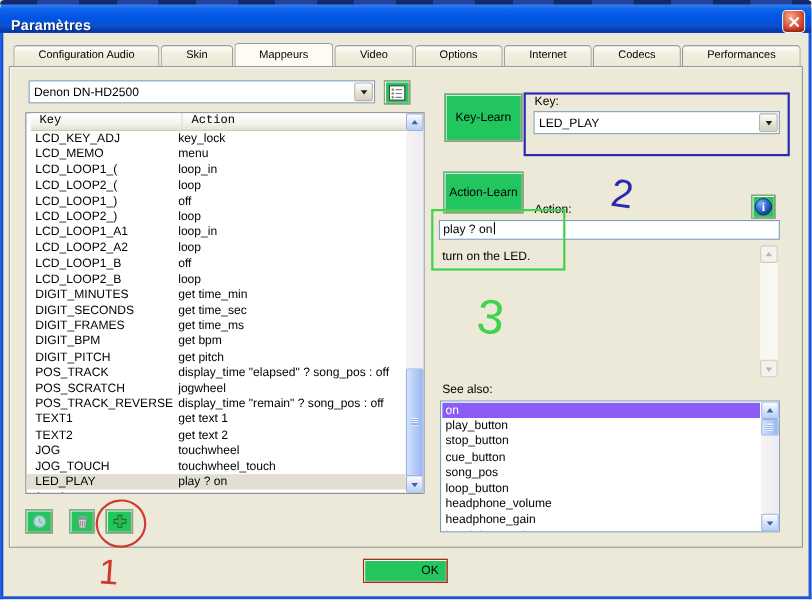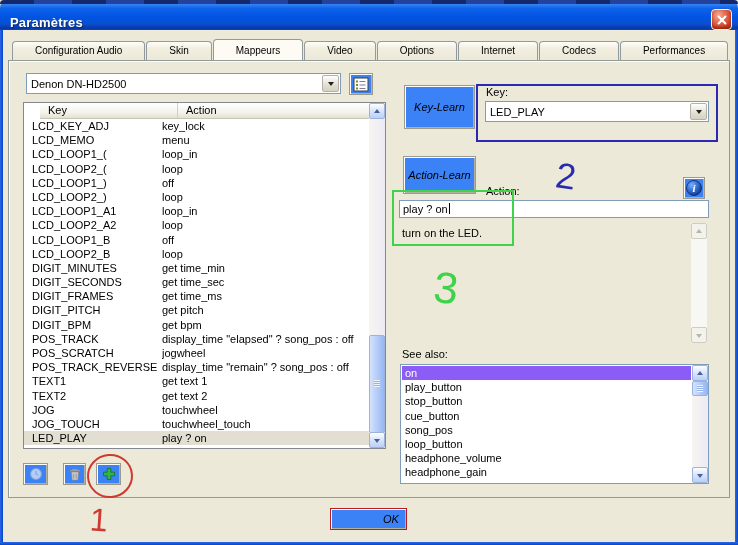--- a/index.html
+++ b/index.html
@@ -38,42 +38,42 @@
   .tab { height:19px; line-height:18px; padding:0 22px; font-size:10px; white-space:nowrap;
     background:linear-gradient(180deg,#fffef8 0%,#f2efe1 35%,#ece9d8 100%);
     border:1px solid #919b9c; border-bottom:none; border-radius:4px 4px 0 0; }
   .tab.sel { height:22px; line-height:21px; background:#fdfbf4; position:relative;
     z-index:3; margin-bottom:-1px; font-size:10px; }
 
   .page { position:absolute; top:30px; left:8px; width:722px; height:438px;
     background:#ece9d8; border:1px solid #919b9c; box-shadow:inset 1px 1px 0 #fcfbf4; z-index:2; }
 
   
-  .xp-btn { background:#3b82f6; border:1px solid #9d9a8b;
+  .xp-btn { background:#22c55e; border:1px solid #9d9a8b;
     box-shadow:inset 1px 1px 0 #fffef8, inset -1px -1px 0 #b3b09f;
     display:flex; align-items:center; justify-content:center;
-    font-family:"Liberation Sans",sans-serif; font-size:11px; color:#000; cursor:default;font-style:italic; }
+    font-family:"Liberation Sans",sans-serif; font-size:11px; color:#000; cursor:default; }
 
   
   .combo { position:absolute; border:1px solid #7f9db9; background:#fff;
     display:flex; align-items:center; }
   .combo-val { flex:1; padding-left:4px; white-space:nowrap; overflow:hidden; }
   .combo-btn { width:17px; align-self:stretch; margin:1px;
     background:linear-gradient(180deg,#fefefe,#e3e0d2 60%,#d6d2c2);
     border:1px solid #b5b2a4; border-radius:2px;
     display:flex; align-items:center; justify-content:center; }
   .tri-dd { width:0; height:0; border:3.5px solid transparent; border-top:4.5px solid #21201c; margin-top:4px; }
 
   .mapper-combo { left:17px; top:12px; width:315px; height:21px;gap:40px; }
   .list-btn { position:absolute; left:340px; top:12px; width:24px; height:22px; }
 
   
   .grid { position:absolute; left:14px; top:41px; width:363px; height:347px;
     border:1px solid #828790; background:#fff; }
-  .ghead { position:absolute; top:0; left:16px; right:16px; height:16px; display:flex; z-index:2; }
+  .ghead { position:absolute; top:0; left:4px; right:16px; height:16px; display:flex; z-index:2;font-family:Liberation Mono, monospace; }
   .hcell { background:linear-gradient(180deg,#ffffff,#f3f2ea 65%,#e4e1d2);
     border-right:1px solid #d4d0c3; border-bottom:1px solid #c8c5b6;
     padding-left:8px; line-height:15px; }
   .hcell.khead { width:138px; }
   .hcell.ahead { flex:1; border-right:none; }
   .gbody { position:absolute; top:16px; left:0; right:16px; bottom:0; overflow:hidden; }
   .grow { display:flex; height:14.2px; line-height:14.2px; white-space:nowrap; }
   .grow.sel { background:#e2dfd2; }
   .gcell.k { width:138px; padding-left:8px; overflow:hidden; }
   .gcell.a { flex:1; overflow:hidden; }
@@ -264,27 +264,27 @@
                 <span class="gcell k">DIGIT_SECONDS</span>
                 <span class="gcell a">get time_sec</span>
               </div>
 
               <div class="grow">
                 <span class="gcell k">DIGIT_FRAMES</span>
                 <span class="gcell a">get time_ms</span>
               </div>
 
               <div class="grow">
+                <span class="gcell k">DIGIT_BPM</span>
+                <span class="gcell a">get bpm</span>
+              </div>
+
+              <div class="grow">
                 <span class="gcell k">DIGIT_PITCH</span>
                 <span class="gcell a">get pitch</span>
-              </div>
-
-              <div class="grow">
-                <span class="gcell k">DIGIT_BPM</span>
-                <span class="gcell a">get bpm</span>
               </div>
 
               <div class="grow">
                 <span class="gcell k">POS_TRACK</span>
                 <span class="gcell a">display_time "elapsed" ? song_pos : off</span>
               </div>
 
               <div class="grow">
                 <span class="gcell k">POS_SCRATCH</span>
                 <span class="gcell a">jogwheel</span>

